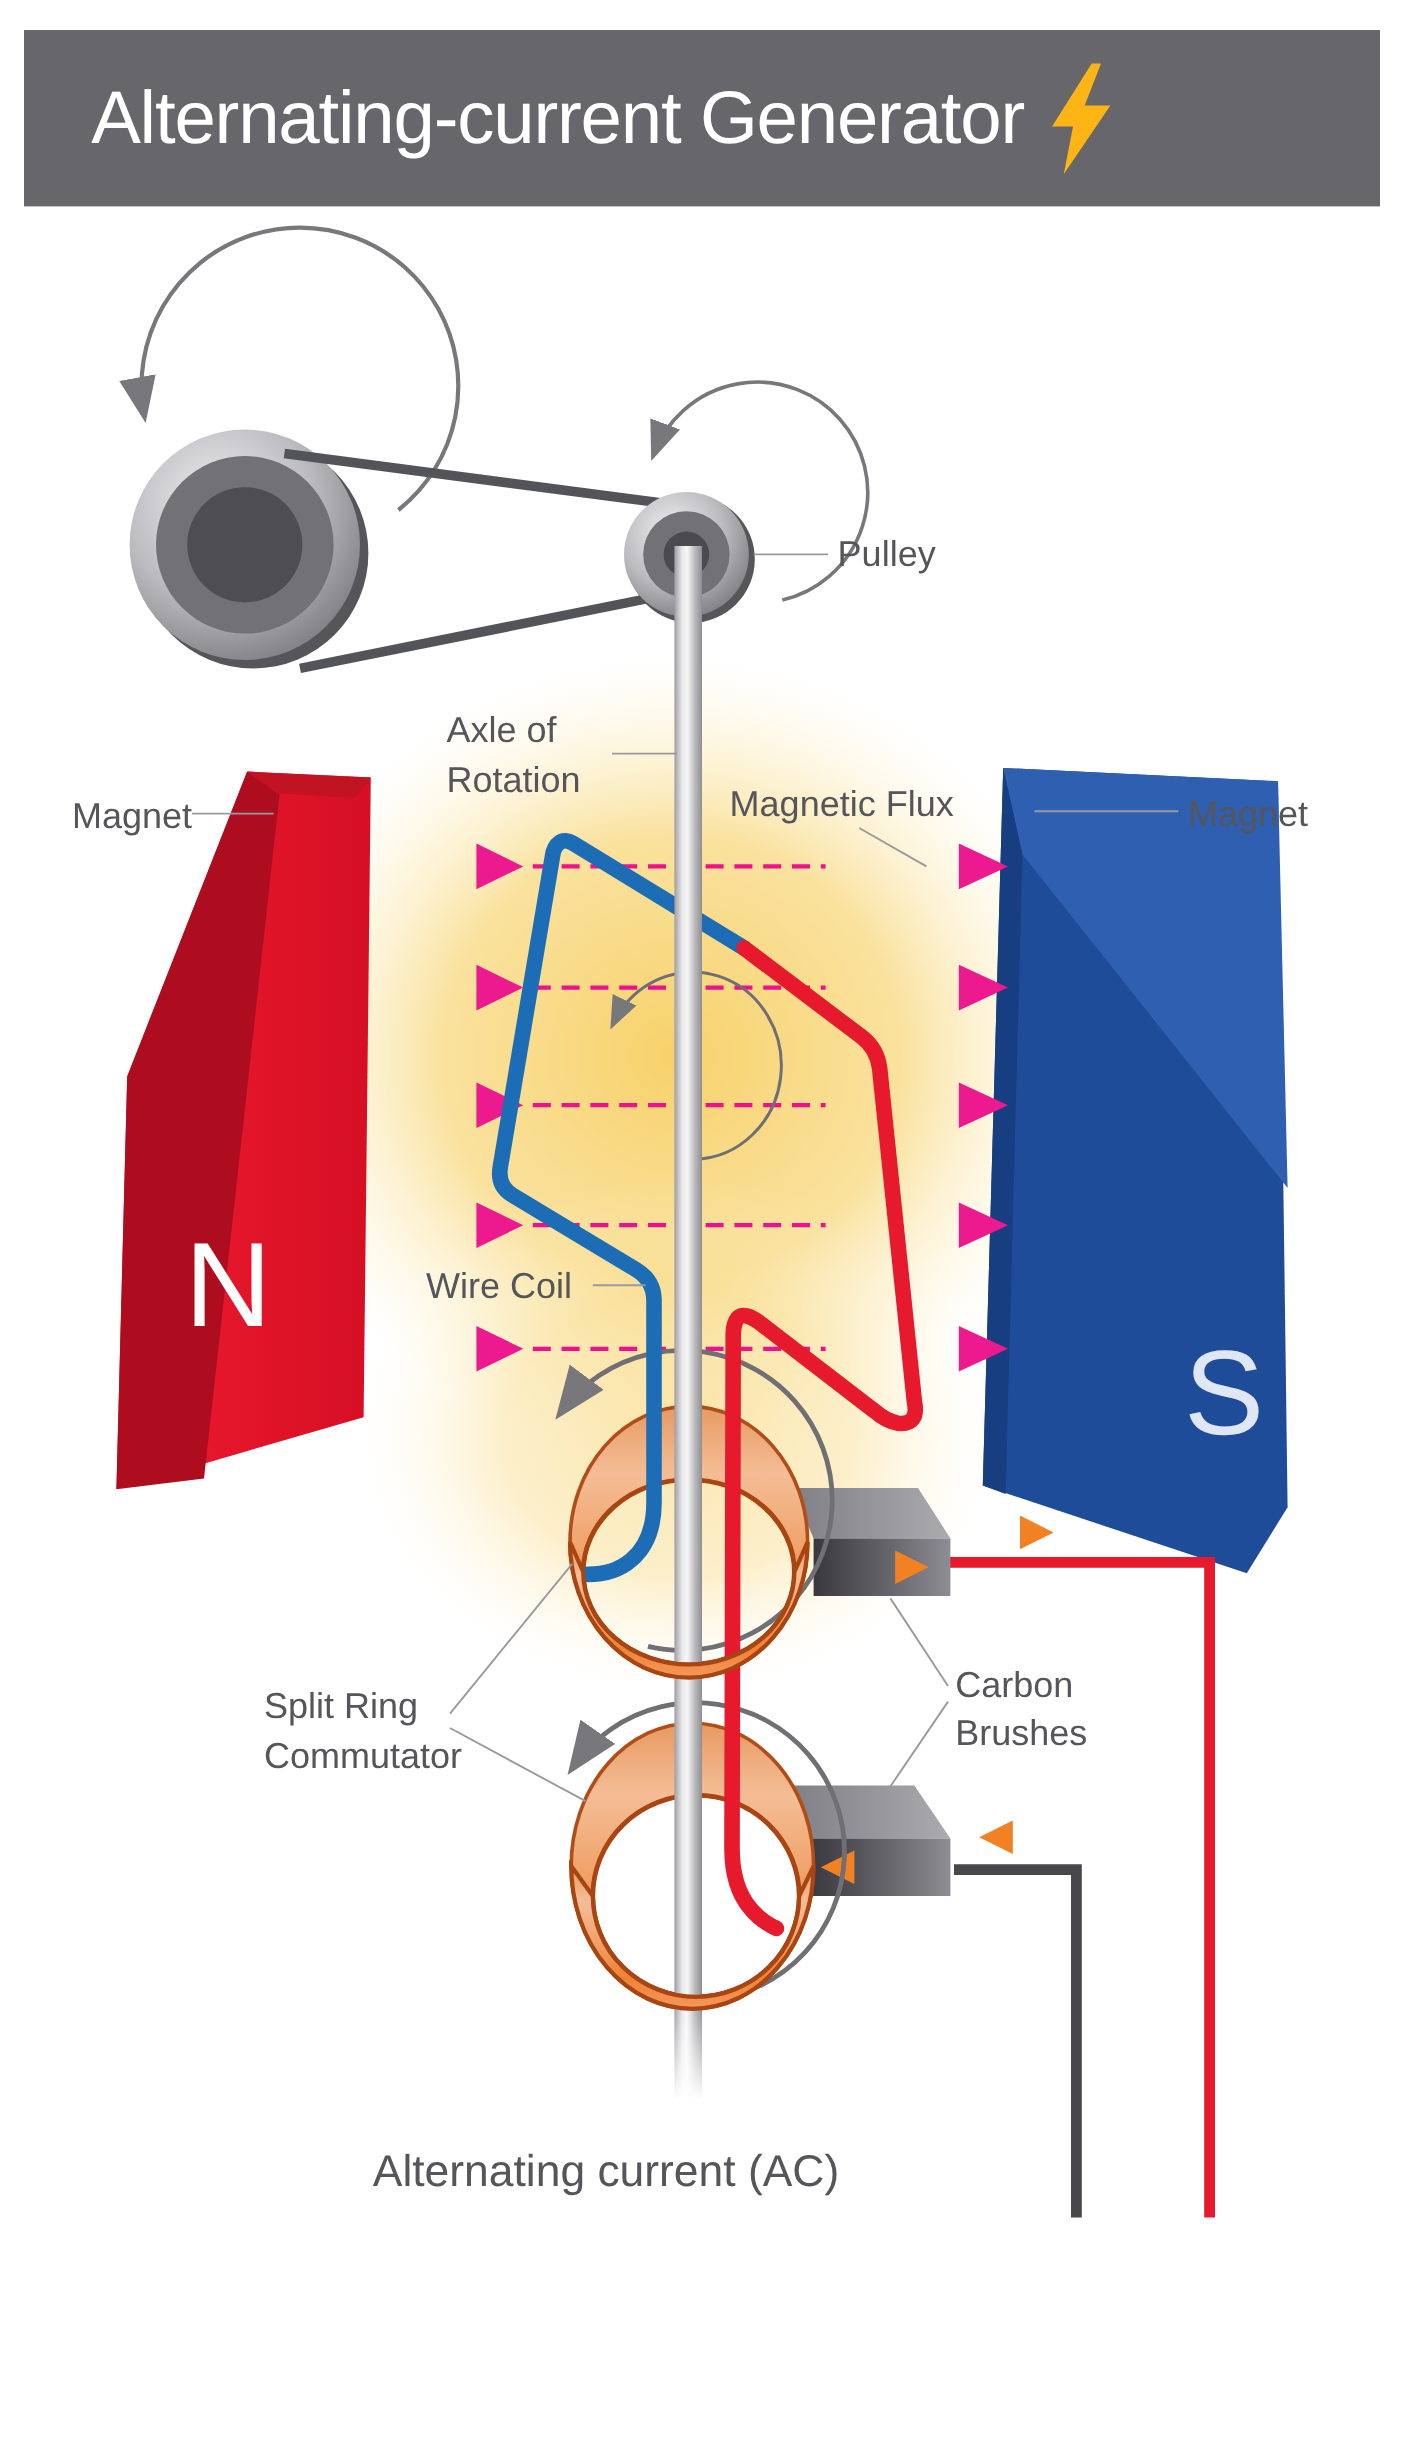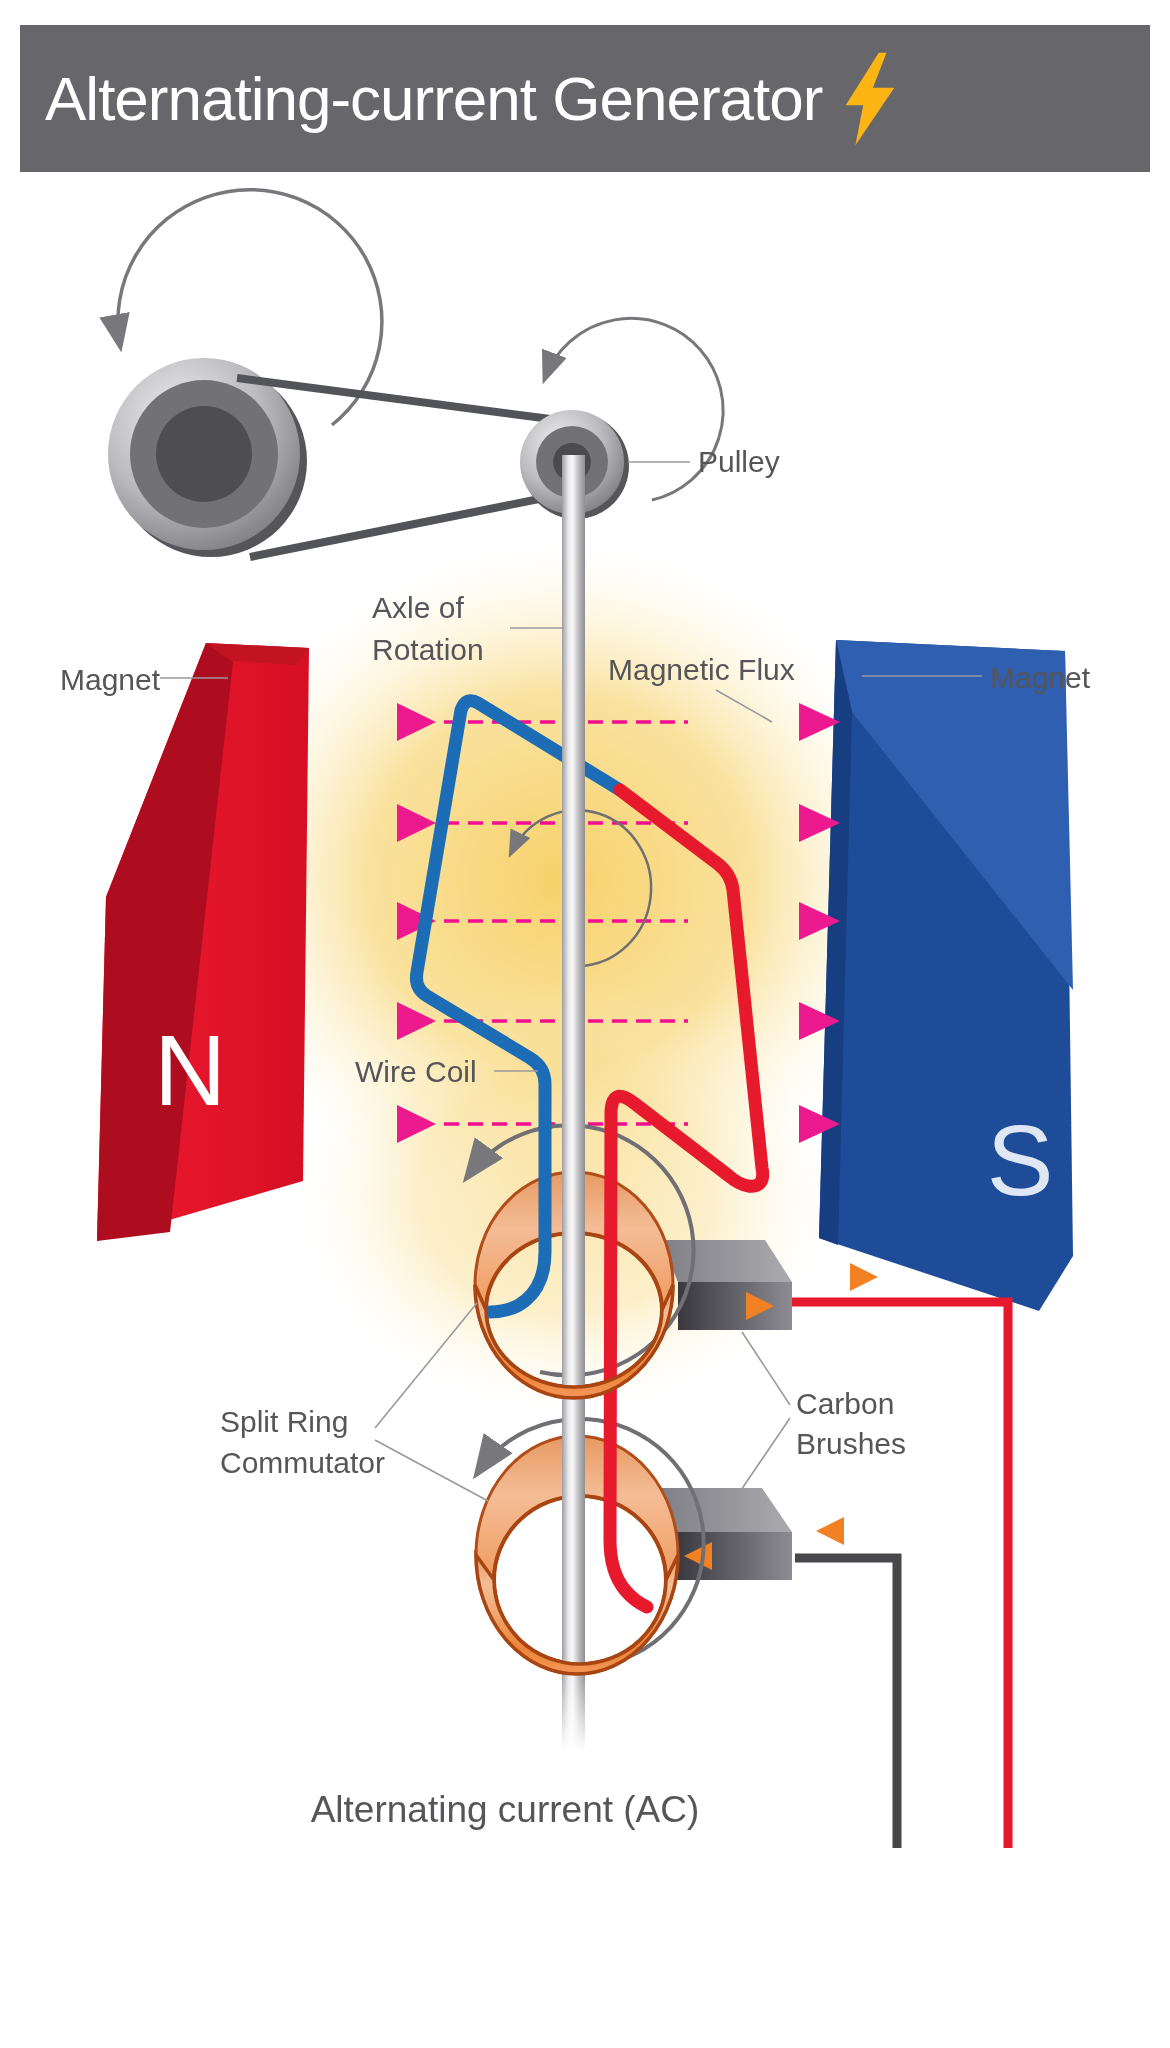--- a/index.html
+++ b/index.html
@@ -1,20 +1,20 @@
 <!DOCTYPE html>
 <html><head>
 <meta charset="utf-8">
 <style>
   html,body{margin:0;padding:0;background:#fff;}
   #stage{position:relative;width:1170px;height:2048px;background:#ffffff;overflow:hidden;
          font-family:"Liberation Sans", sans-serif;}
   #banner{position:absolute;left:20px;top:25px;width:1130px;height:147px;display:flex;
           align-items:center;}
-  #banner h1{margin:0 0 0 25px;font-weight:400;font-size:62px;letter-spacing:-1px;}
+  #banner h1{margin:0 0 0 56px;font-weight:400;font-size:62px;letter-spacing:-1px;}
   #banner svg{margin-left:14px;}
   #diagram{position:absolute;left:0;top:0;}
   .lbl{font-size:30px;}
   .pole{font-size:100px;}
   .ac{font-size:37px;}
 </style>
 </head>
 <body>
 
 <div id="stage">

